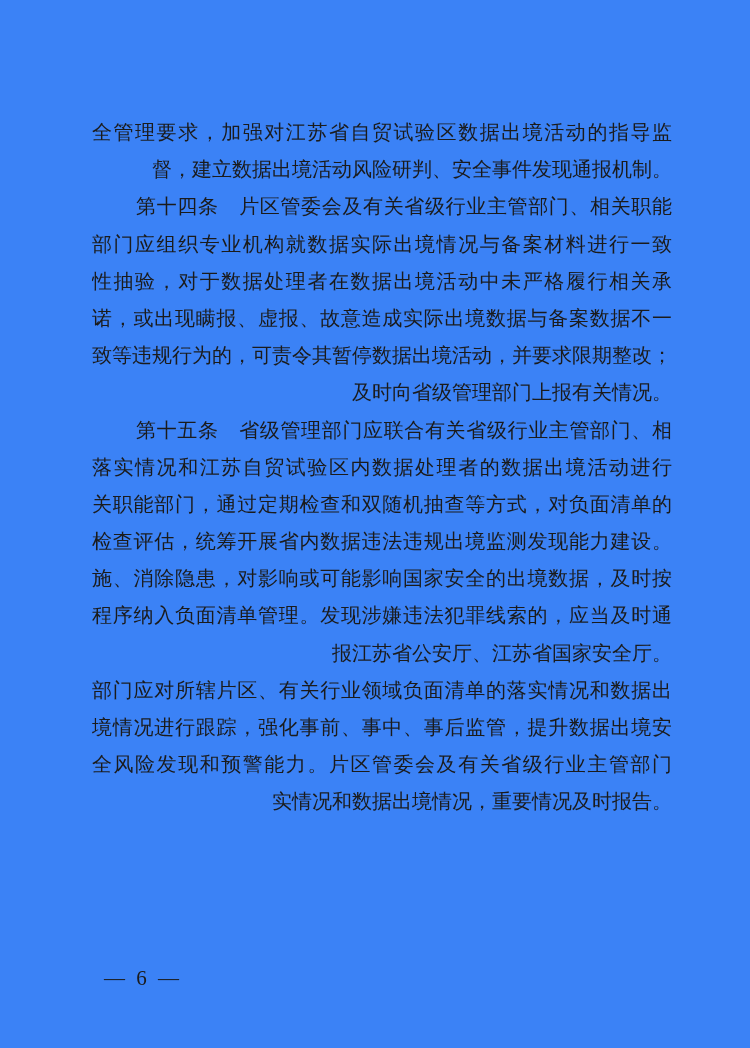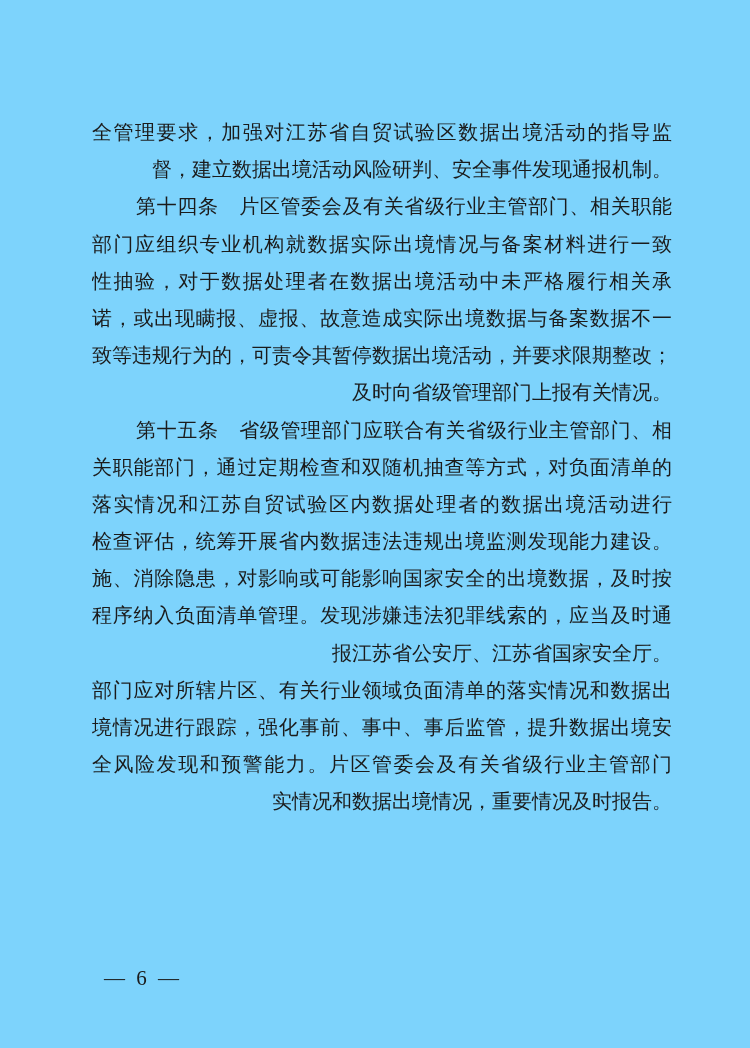--- a/index.html
+++ b/index.html
@@ -5,21 +5,21 @@
   html, body {
     margin: 0;
     padding: 0;
     background: #e8e8e8;
   }
   .page {
     position: relative;
     width: 750px;
     height: 1048px;
     margin: 0 auto;
-    background: #7dd3fc;
+    background: #3b82f6;
     overflow: hidden;
     font-family: "Liberation Serif", "DejaVu Serif", serif;
     color: #1b1b1b;
   }
   .text-block {
     position: absolute;
     left: 92px;
     top: 114px;
     width: 580px;
   }
@@ -63,22 +63,22 @@
 
     <div class="line fill"><span>全管理要求，加强对江苏省自贸试验区数据出境活动的指导监</span></div>
     <div class="line"><span>督，建立数据出境活动风险研判、安全事件发现通报机制。</span></div>
     <div class="line fill indent"><span class="term">第十四条</span><span>　片区管委会及有关省级行业主管部门、相关职能</span></div>
     <div class="line fill"><span>部门应组织专业机构就数据实际出境情况与备案材料进行一致</span></div>
     <div class="line fill"><span>性抽验，对于数据处理者在数据出境活动中未严格履行相关承</span></div>
     <div class="line fill"><span>诺，或出现瞒报、虚报、故意造成实际出境数据与备案数据不一</span></div>
     <div class="line fill"><span>致等违规行为的，可责令其暂停数据出境活动，并要求限期整改；</span></div>
     <div class="line"><span>及时向省级管理部门上报有关情况。</span></div>
     <div class="line fill indent"><span class="term">第十五条</span><span>　省级管理部门应联合有关省级行业主管部门、相</span></div>
+    <div class="line fill"><span>落实情况和江苏自贸试验区内数据处理者的数据出境活动进行</span></div>
     <div class="line fill"><span>关职能部门，通过定期检查和双随机抽查等方式，对负面清单的</span></div>
-    <div class="line fill"><span>落实情况和江苏自贸试验区内数据处理者的数据出境活动进行</span></div>
     <div class="line fill"><span>检查评估，统筹开展省内数据违法违规出境监测发现能力建设。</span></div>
     <div class="line fill"><span>施、消除隐患，对影响或可能影响国家安全的出境数据，及时按</span></div>
     <div class="line fill"><span>程序纳入负面清单管理。发现涉嫌违法犯罪线索的，应当及时通</span></div>
     <div class="line"><span>报江苏省公安厅、江苏省国家安全厅。</span></div>
     <div class="line fill"><span>部门应对所辖片区、有关行业领域负面清单的落实情况和数据出</span></div>
     <div class="line fill"><span>境情况进行跟踪，强化事前、事中、事后监管，提升数据出境安</span></div>
     <div class="line fill"><span>全风险发现和预警能力。片区管委会及有关省级行业主管部门</span></div>
     <div class="line"><span>实情况和数据出境情况，重要情况及时报告。</span></div>
 
   </div>

